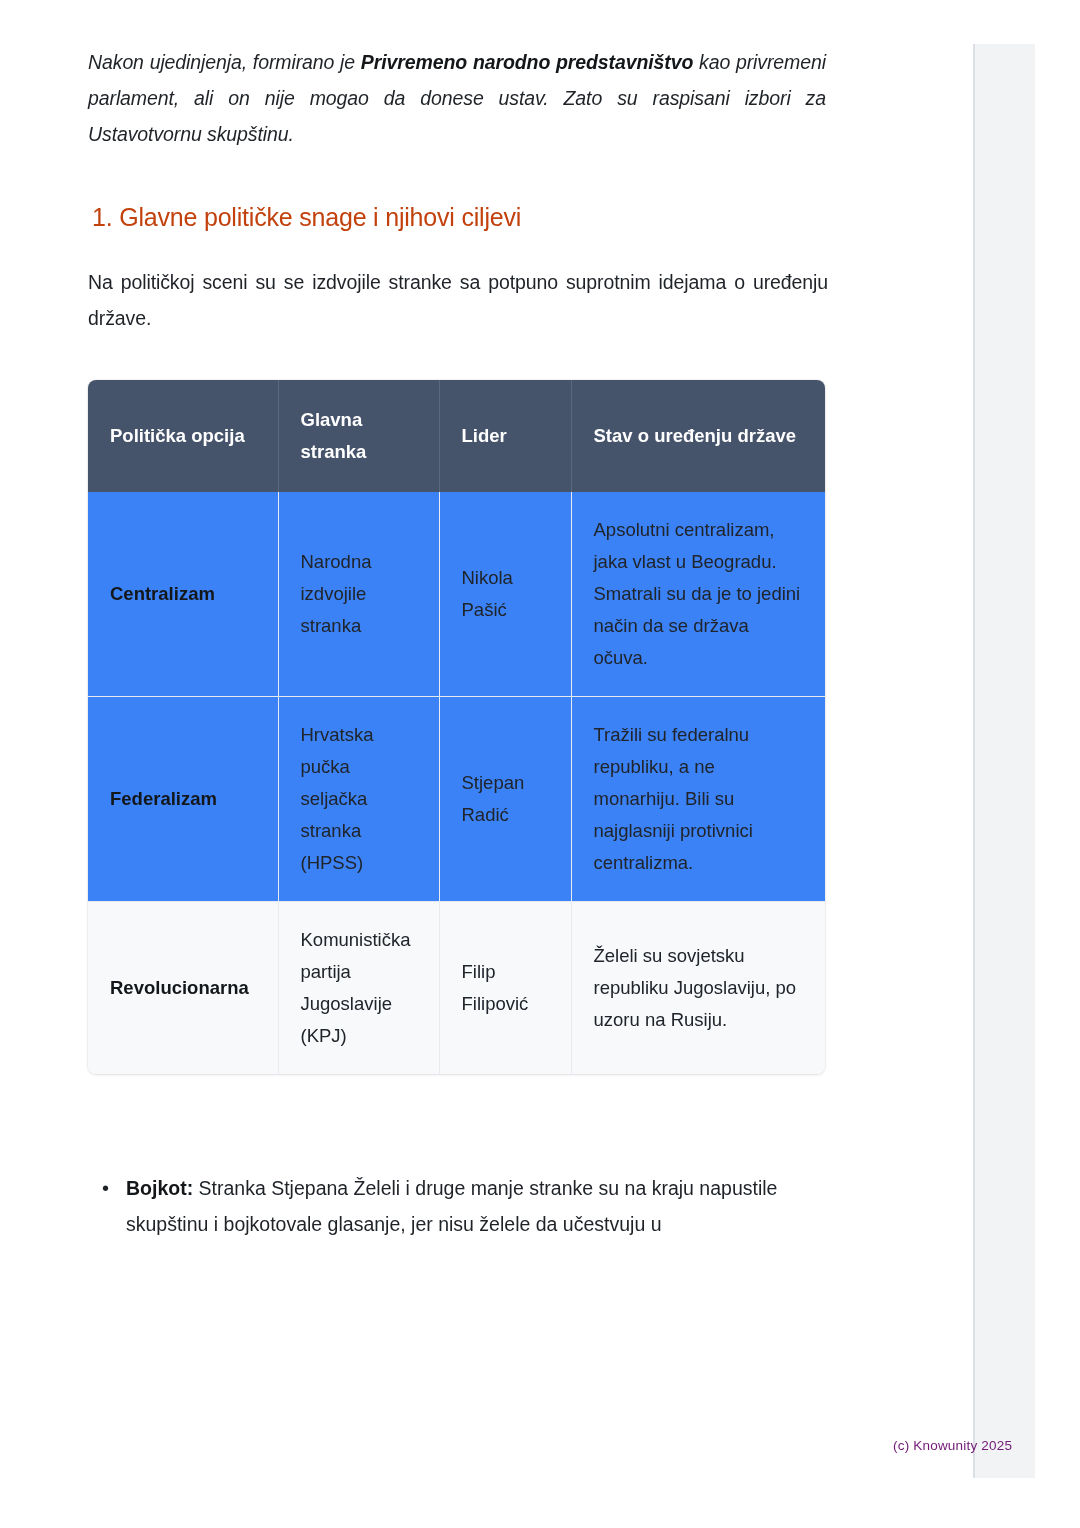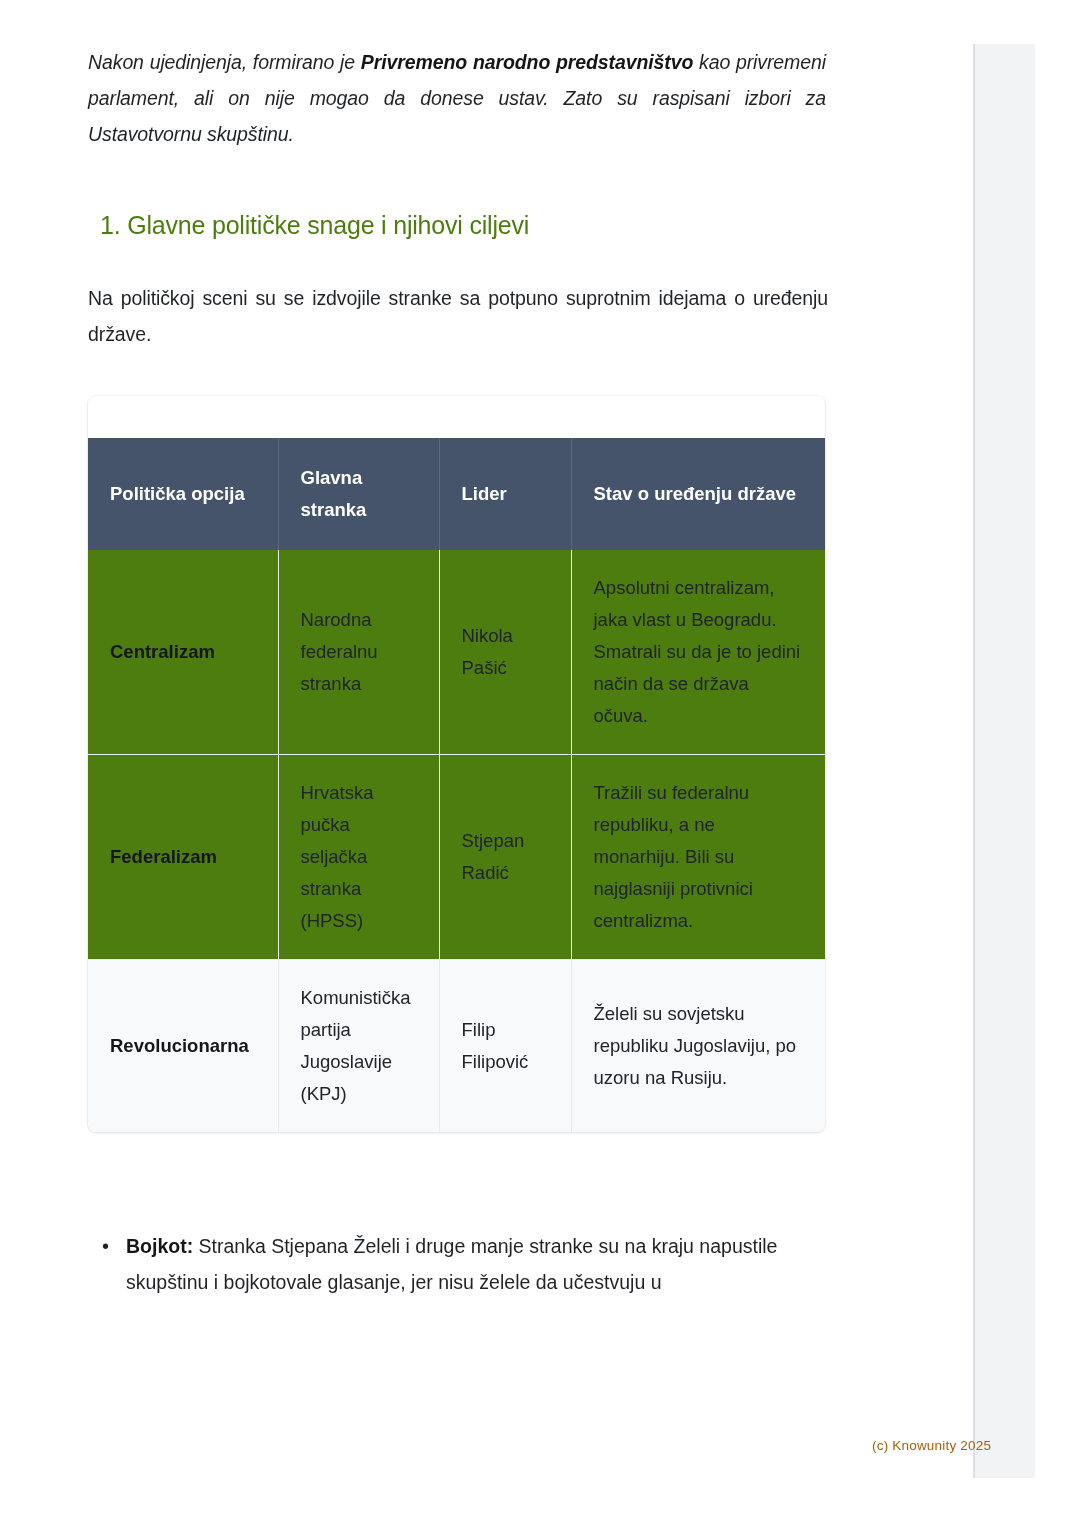--- a/index.html
+++ b/index.html
@@ -43,25 +43,25 @@
     color: #1f2328;
     text-align: justify;
     text-justify: inter-word;
     letter-spacing: -0.1px;
   }
   p.body-text.intro { width: 738px; font-style: italic; }
 
   b, strong { font-weight: 700; color: #14171a; }
 
   h2.section-heading {
-    margin: 12px;
+    margin: 4px;
     font-size: 25px;
     line-height: 34px;
     font-weight: 400;
-    color: #4d7c0f;
+    color: #c2410c;
     letter-spacing: -0.2px;
   }
 
   .sp-1 { height: 44px; }
   .sp-2 { height: 26px; }
   .sp-3 { height: 44px; }
   .sp-4 { height: 44px; }
   .sp-5 { height: 26px; }
   .sp-6 { height: 26px; }
 
@@ -70,21 +70,20 @@
     width: 737px;
     border-radius: 8px;
     overflow: hidden;
     box-shadow: 0 1px 3px rgba(16,24,40,0.10), 0 0 0 1px rgba(16,24,40,0.04);
     background: #ffffff;
   }
   table.data-table {
     border-collapse: collapse;
     width: 100%;
     table-layout: fixed;
-    margin-top: 42px;
   }
   table.data-table col.c1 { width: 190px; }
   table.data-table col.c2 { width: 161px; }
   table.data-table col.c3 { width: 132px; }
   table.data-table col.c4 { width: 254px; }
 
   thead th {
     background: #46546b;
     color: #ffffff;
     font-size: 18.5px;
@@ -98,21 +97,21 @@
   thead th:last-child { border-right: none; }
 
   tbody td {
     font-size: 18.5px;
     line-height: 32px;
     color: #20242b;
     padding: 22px 22px 22px 22px;
     vertical-align: middle;
     border-right: 1px solid #e7eaee;
     border-bottom: 1px solid #e7eaee;
-    background: #4d7c0f;
+    background: #3b82f6;
   }
   tbody td:last-child { border-right: none; }
   tbody tr:last-child td { border-bottom: none; }
   tbody tr.alt td { background: #f7f9fb; }
   tbody td.col-option { font-weight: 700; color: #14171a; }
 
   
   ul.bullets {
     margin: 0;
     padding: 0 0 0 38px;
@@ -133,25 +132,25 @@
     left: -24px;
     top: 0;
     font-size: 20px;
     line-height: 36px;
     color: #1f2328;
   }
 
   
   #watermark {
     position: absolute;
-    left: 872px;
+    left: 893px;
     top: 1437px;
     font-size: 13.5px;
     line-height: 18px;
-    color: #a16207;
+    color: #701a75;
     white-space: nowrap;
     letter-spacing: 0.2px;
     z-index: 5;
   }
 </style>
 </head>
 <body>
 
 <div id="right-panel"></div>
 
@@ -181,21 +180,21 @@
         <tr>
           <th>Politička opcija</th>
           <th>Glavna stranka</th>
           <th>Lider</th>
           <th>Stav o uređenju države</th>
         </tr>
       </thead>
       <tbody>
         <tr>
           <td class="col-option">Centralizam</td>
-          <td>Narodna federalnu stranka</td>
+          <td>Narodna izdvojile stranka</td>
           <td>Nikola Pašić</td>
           <td>Apsolutni centralizam, jaka vlast u Beogradu. Smatrali su da je to jedini način da se država očuva.</td>
         </tr>
         <tr>
           <td class="col-option">Federalizam</td>
           <td>Hrvatska pučka seljačka stranka (HPSS)</td>
           <td>Stjepan Radić</td>
           <td>Tražili su federalnu republiku, a ne monarhiju. Bili su najglasniji protivnici centralizma.</td>
         </tr>
         <tr class="alt">

